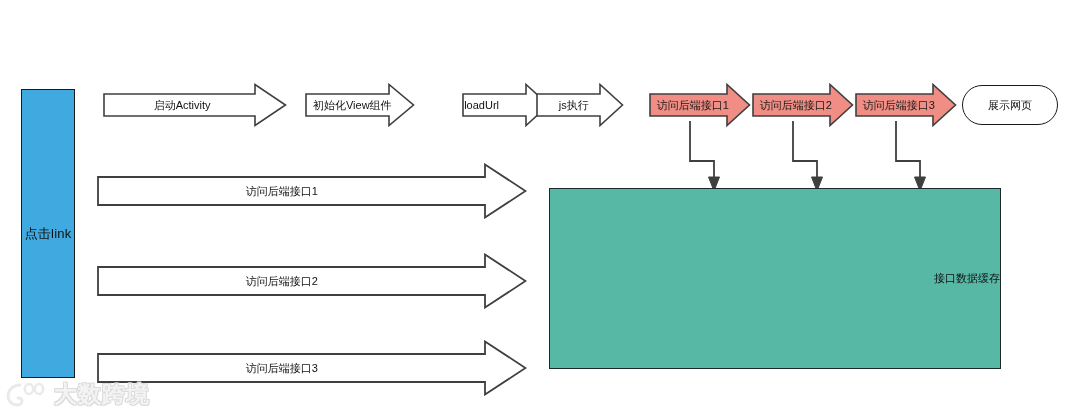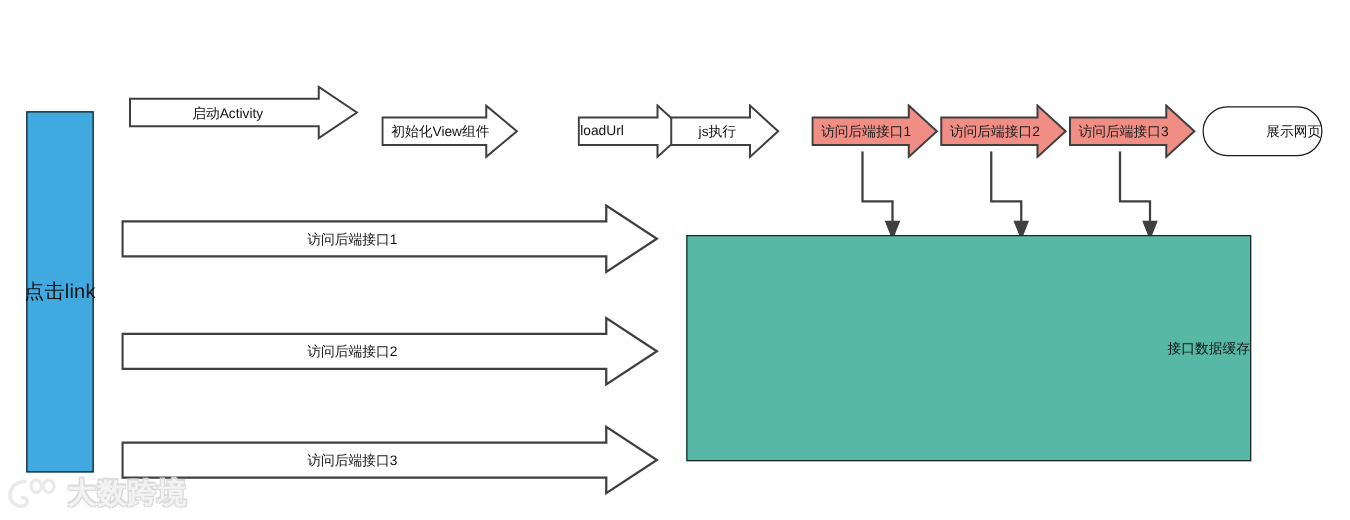--- a/index.html
+++ b/index.html
@@ -26,21 +26,21 @@
     width: 54px;
     height: 289px;
     background: #3fa9e0;
     border: 1px solid #1a1a1a;
     box-sizing: border-box;
     display: flex;
     align-items: center;
     justify-content: center;
   }
   #start-box .label {
-    font-size: 16px;
+    font-size: 13px;
     color: #111111;
     letter-spacing: 0.2px;
     white-space: nowrap;
   }
 
   
   #cache-box {
     left: 549px;
     top: 188px;
     width: 452px;
@@ -63,21 +63,21 @@
     left: 962px;
     top: 85px;
     width: 96px;
     height: 40px;
     background: #ffffff;
     border: 1.4px solid #1a1a1a;
     border-radius: 20px;
     box-sizing: border-box;
     display: flex;
     align-items: center;
-    justify-content: flex-end;
+    justify-content: center;
   }
   #end-box .label {
     font-size: 11px;
     color: #111111;
     white-space: nowrap;
   }
 
   
   .block-arrow { position: absolute; }
   .block-arrow svg { display: block; }
@@ -129,21 +129,21 @@
 </style>
 </head>
 <body>
 
 <div id="canvas">
 
   <div id="start-box" class="abs">
     <span class="label">点击link</span>
   </div>
 
-  <div class="block-arrow" style="left:103px; top:68px; width:184px; height:44px;">
+  <div class="block-arrow" style="left:103px; top:83px; width:184px; height:44px;">
     <svg width="184" height="44" viewBox="0 0 184 44" preserveAspectRatio="none">
       <path d="M1,11 L152,11 L152,1.5 L182.5,22 L152,42.5 L152,33 L1,33 Z" fill="#ffffff" stroke="#3f3f3f" stroke-width="1.6" stroke-linejoin="miter"></path>
     </svg>
     <div class="atext">启动Activity</div>
   </div>
 
   <div class="block-arrow" style="left:305px; top:83px; width:110px; height:44px;text-decoration:underline;">
     <svg width="110" height="44" viewBox="0 0 110 44" preserveAspectRatio="none">
       <path d="M1,11 L84,11 L84,1.5 L108.5,22 L84,42.5 L84,33 L1,33 Z" fill="#ffffff" stroke="#3f3f3f" stroke-width="1.6" stroke-linejoin="miter"></path>
     </svg>

